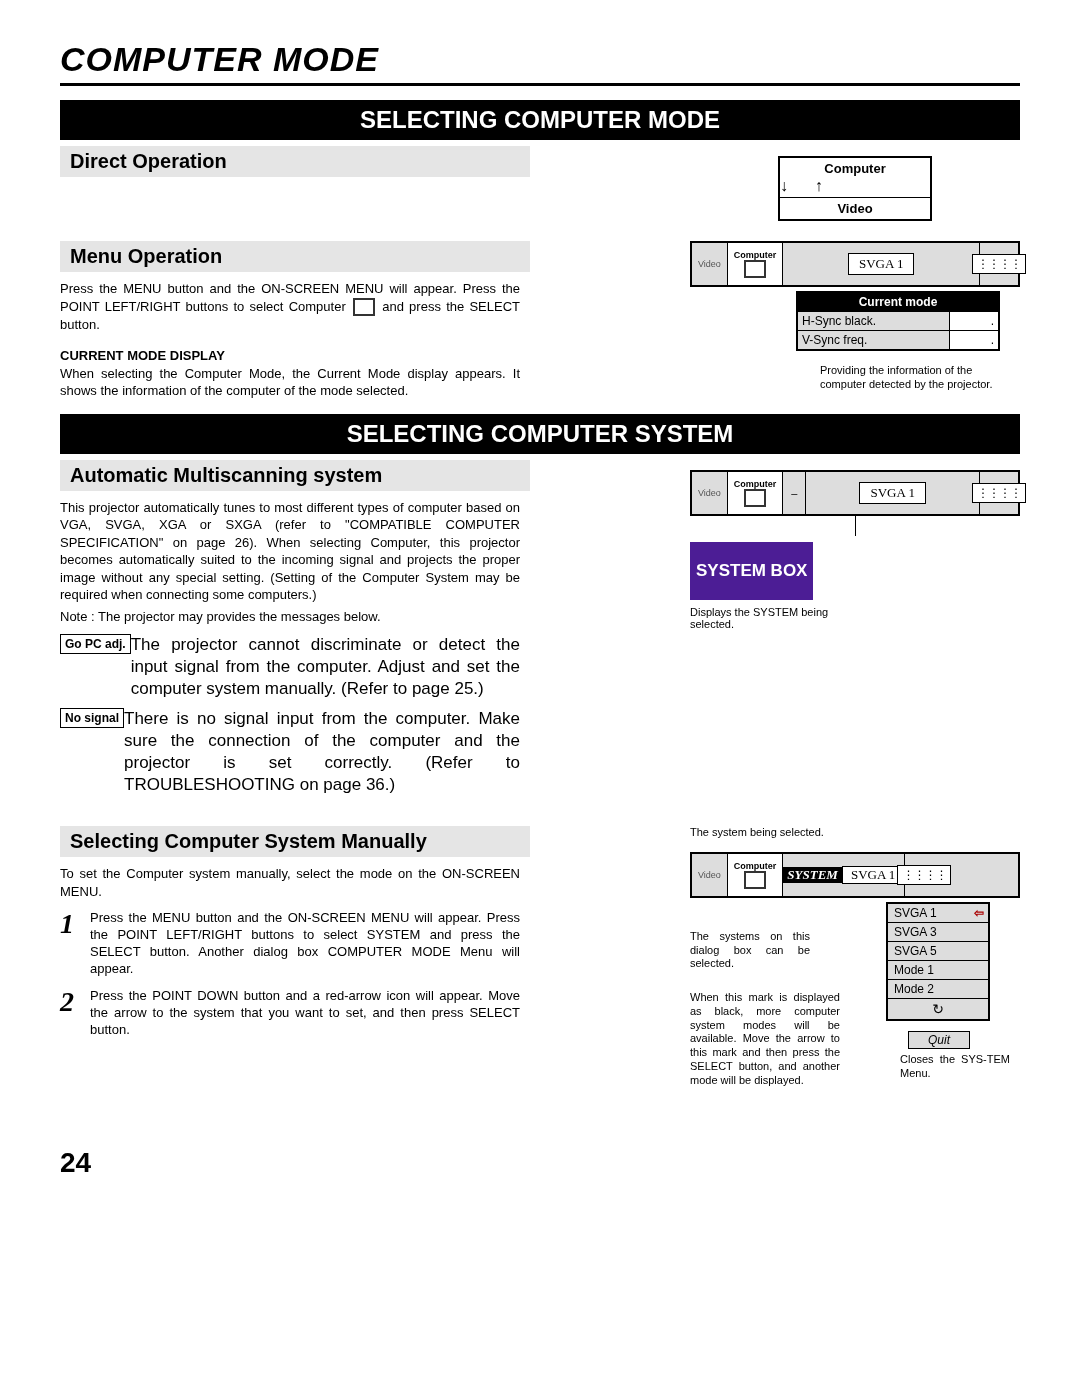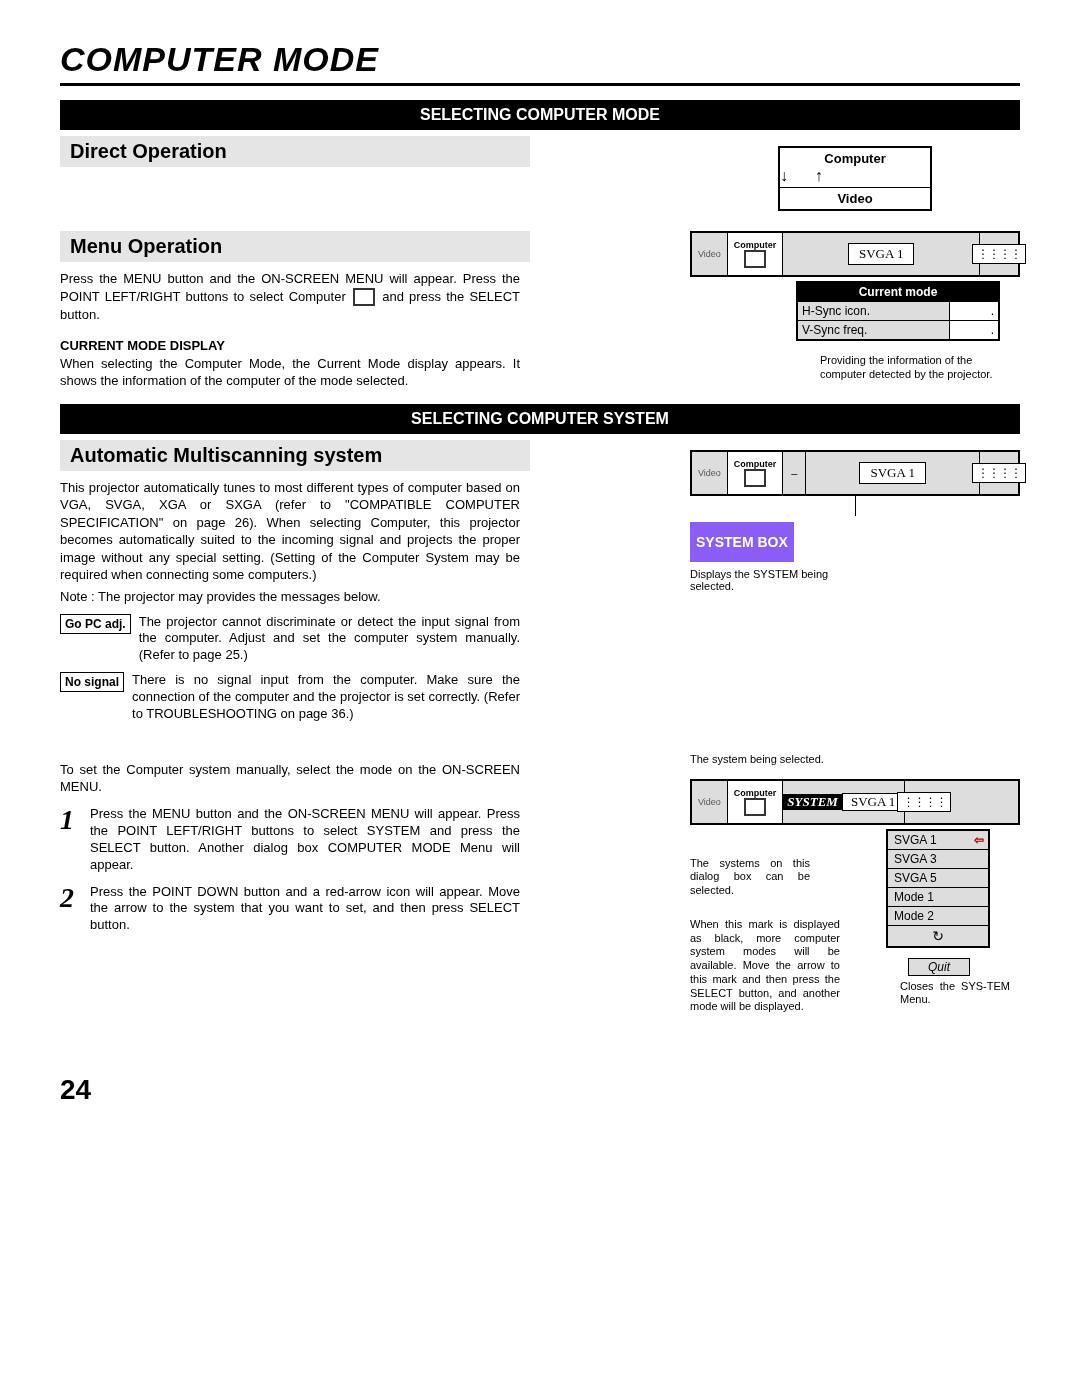--- a/index.html
+++ b/index.html
@@ -16,21 +16,21 @@
     font-weight: bold;
     font-style: italic;
     letter-spacing: 1px;
     border-bottom: 3px solid #000;
     padding-bottom: 4px;
     margin-bottom: 10px;
   }
   .black-bar {
     background: #000;
     color: #fff;
-    font-size: 16px;
+    font-size: 24px;
     font-weight: bold;
     text-align: center;
     padding: 6px 0;
     margin-top: 14px;
     margin-bottom: 6px;
   }
   .gray-sub {
     background: #e5e5e5;
     font-size: 20px;
     font-weight: bold;
@@ -110,21 +110,21 @@
   .caption { font-size: 11px; margin-top: 12px; line-height: 1.3; text-align: left; }
   .inline-label {
     display: inline-block;
     border: 1px solid #000;
     font-weight: bold;
     font-size: 12px;
     padding: 2px 4px;
     vertical-align: top;
   }
   .msg-row { display: flex; align-items: flex-start; margin-top: 8px; width: 460px; }
-  .msg-row .txt { font-size: 13px; text-align: justify; margin-left: 8px; flex: 1; line-height: 1.3; }
+  .msg-row .txt { font-size: 17px; text-align: justify; margin-left: 0; flex: 1; line-height: 1.3; }
   .step-row { display: flex; align-items: flex-start; margin-top: 10px; width: 460px; }
   .step-num { font-size: 28px; font-style: italic; font-weight: bold; width: 30px; line-height: 1; font-family: "Times New Roman", serif; }
   .step-row .txt { font-size: 13px; text-align: justify; flex: 1; line-height: 1.3; }
   .sys-dropdown {
     border: 2px solid #000;
     width: 100px;
     background: #ddd;
     font-size: 12px;
     float: right;
     margin-right: 30px;
@@ -187,21 +187,21 @@
           <span class="svga-box">SVGA 1</span>
         </div>
       <div class="menu-cell icon-box" style="border-right:none;">
           <span class="hash">⋮⋮⋮⋮</span>
         </div>
     </div>
     <div style="clear:both;"></div>
     <div class="current-mode-box">
       <div class="cm-head">Current mode</div>
       <div class="cm-row">
-          <div class="k">H-Sync icon.</div>
+          <div class="k">H-Sync black.</div>
           <div class="v">.</div>
         </div>
       <div class="cm-row">
           <div class="k">V-Sync freq.</div>
           <div class="v">.</div>
         </div>
     </div>
     <div style="clear:both;"></div>
     <div class="caption" style="margin-left:130px;width:180px;">Providing the information of the computer detected by the projector.</div>
   </div>
@@ -234,27 +234,28 @@
         </div>
       <div class="menu-cell" style="width:10px;">–</div>
       <div class="menu-cell" style="flex:1;">
           <span class="svga-box">SVGA 1</span>
         </div>
       <div class="menu-cell icon-box" style="border-right:none;">
           <span class="hash">⋮⋮⋮⋮</span>
         </div>
     </div>
     <div class="line"></div>
-    <div style="background:#8b5cf6;color:#fff;font-weight:bold;font-size:14px;display:inline-block;padding:12px 6px;margin-top:6px;">SYSTEM BOX</div>
+    <div style="background:#4c1d95;color:#fff;font-weight:bold;font-size:17px;display:inline-block;padding:19px 6px;margin-top:6px;">SYSTEM BOX</div>
     <div class="tiny-note" style="width:150px;">Displays the SYSTEM being selected.</div>
   </div>
 </div>
 
 <div class="two-col" style="margin-top:30px;">
   <div>
+    <div class="gray-sub">Selecting Computer System Manually</div>
     <div class="body-text">To set the Computer system manually, select the mode on the ON-SCREEN MENU.</div>
     <div class="step-row">
       <div class="step-num">1</div>
       <div class="txt">Press the MENU button and the ON-SCREEN MENU will appear. Press the POINT LEFT/RIGHT buttons to select SYSTEM and press the SELECT button.  Another dialog box COMPUTER MODE Menu will appear.</div>
     </div>
     <div class="step-row">
       <div class="step-num">2</div>
       <div class="txt">Press the POINT DOWN button and a red-arrow icon will appear. Move the arrow to the system that you want to set, and then press SELECT button.</div>
     </div>
   </div>

